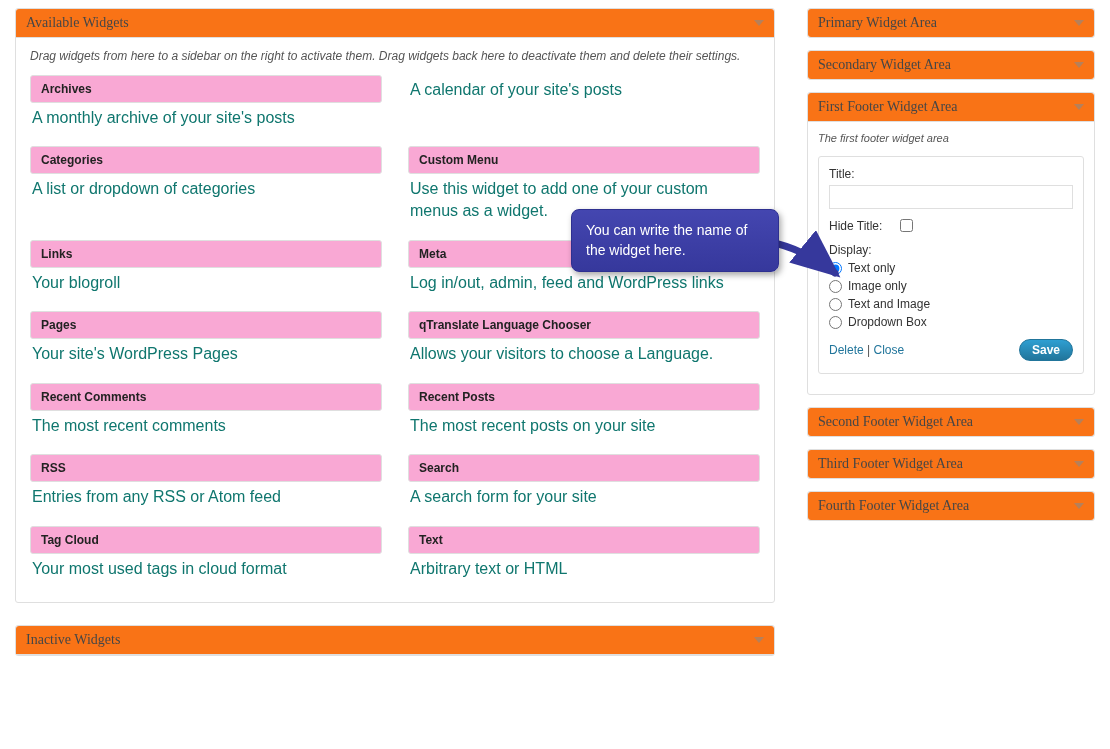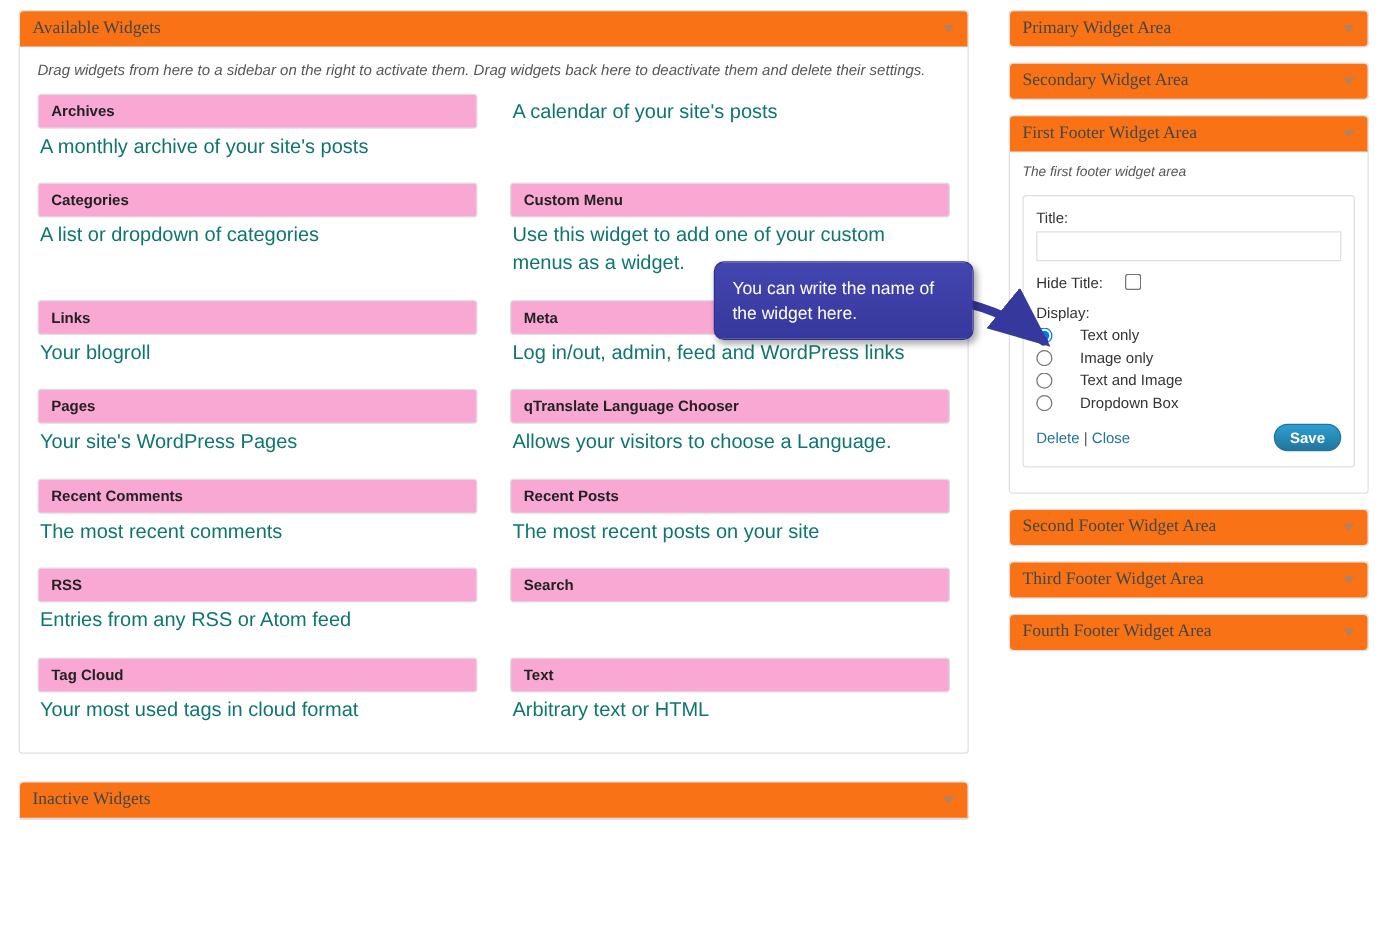--- a/index.html
+++ b/index.html
@@ -142,21 +142,21 @@
   .fld-label { display:block; margin-bottom:4px; font-size:12px; }
   .fld-input {
     width: 100%;
     border: 1px solid #dfdfdf;
     background:#fff;
     padding: 4px 5px;
     font-size:12px;
     box-sizing:border-box;
   }
   .form-row { margin-bottom: 10px; font-size:12px; }
-  .radio-row { margin: 4px 0; font-size:12px; display:flex; align-items:center; gap:22px;}
+  .radio-row { margin: 4px 0; font-size:12px; display:flex; align-items:center; gap:6px;}
   .radio-row input[type=radio]{ margin:0; }
   .actions-row {
     display:flex; align-items:center; justify-content:space-between;
     margin-top: 8px;
   }
   .link { color:#21759b; text-decoration:none; cursor:pointer; font-size:12px;}
   .save-btn {
     background: linear-gradient(#2e9fd2, #21759b);
     color:#fff;
     border: 1px solid #21759b;
@@ -246,20 +246,21 @@
                 <div class="avail-widget">
                   <div class="widget-head">Recent Posts</div>
                   <div class="widget-desc">The most recent posts on your site</div>
                 </div>
                 <div class="avail-widget">
                   <div class="widget-head">RSS</div>
                   <div class="widget-desc">Entries from any RSS or Atom feed</div>
                 </div>
                 <div class="avail-widget">
                   <div class="widget-head">Search</div>
+                  <div class="widget-desc">A search form for your site</div>
                 </div>
                 <div class="avail-widget">
                   <div class="widget-head">Tag Cloud</div>
                   <div class="widget-desc">Your most used tags in cloud format</div>
                 </div>
                 <div class="avail-widget">
                   <div class="widget-head">Text</div>
                   <div class="widget-desc">Arbitrary text or HTML</div>
                 </div>
               </div>

